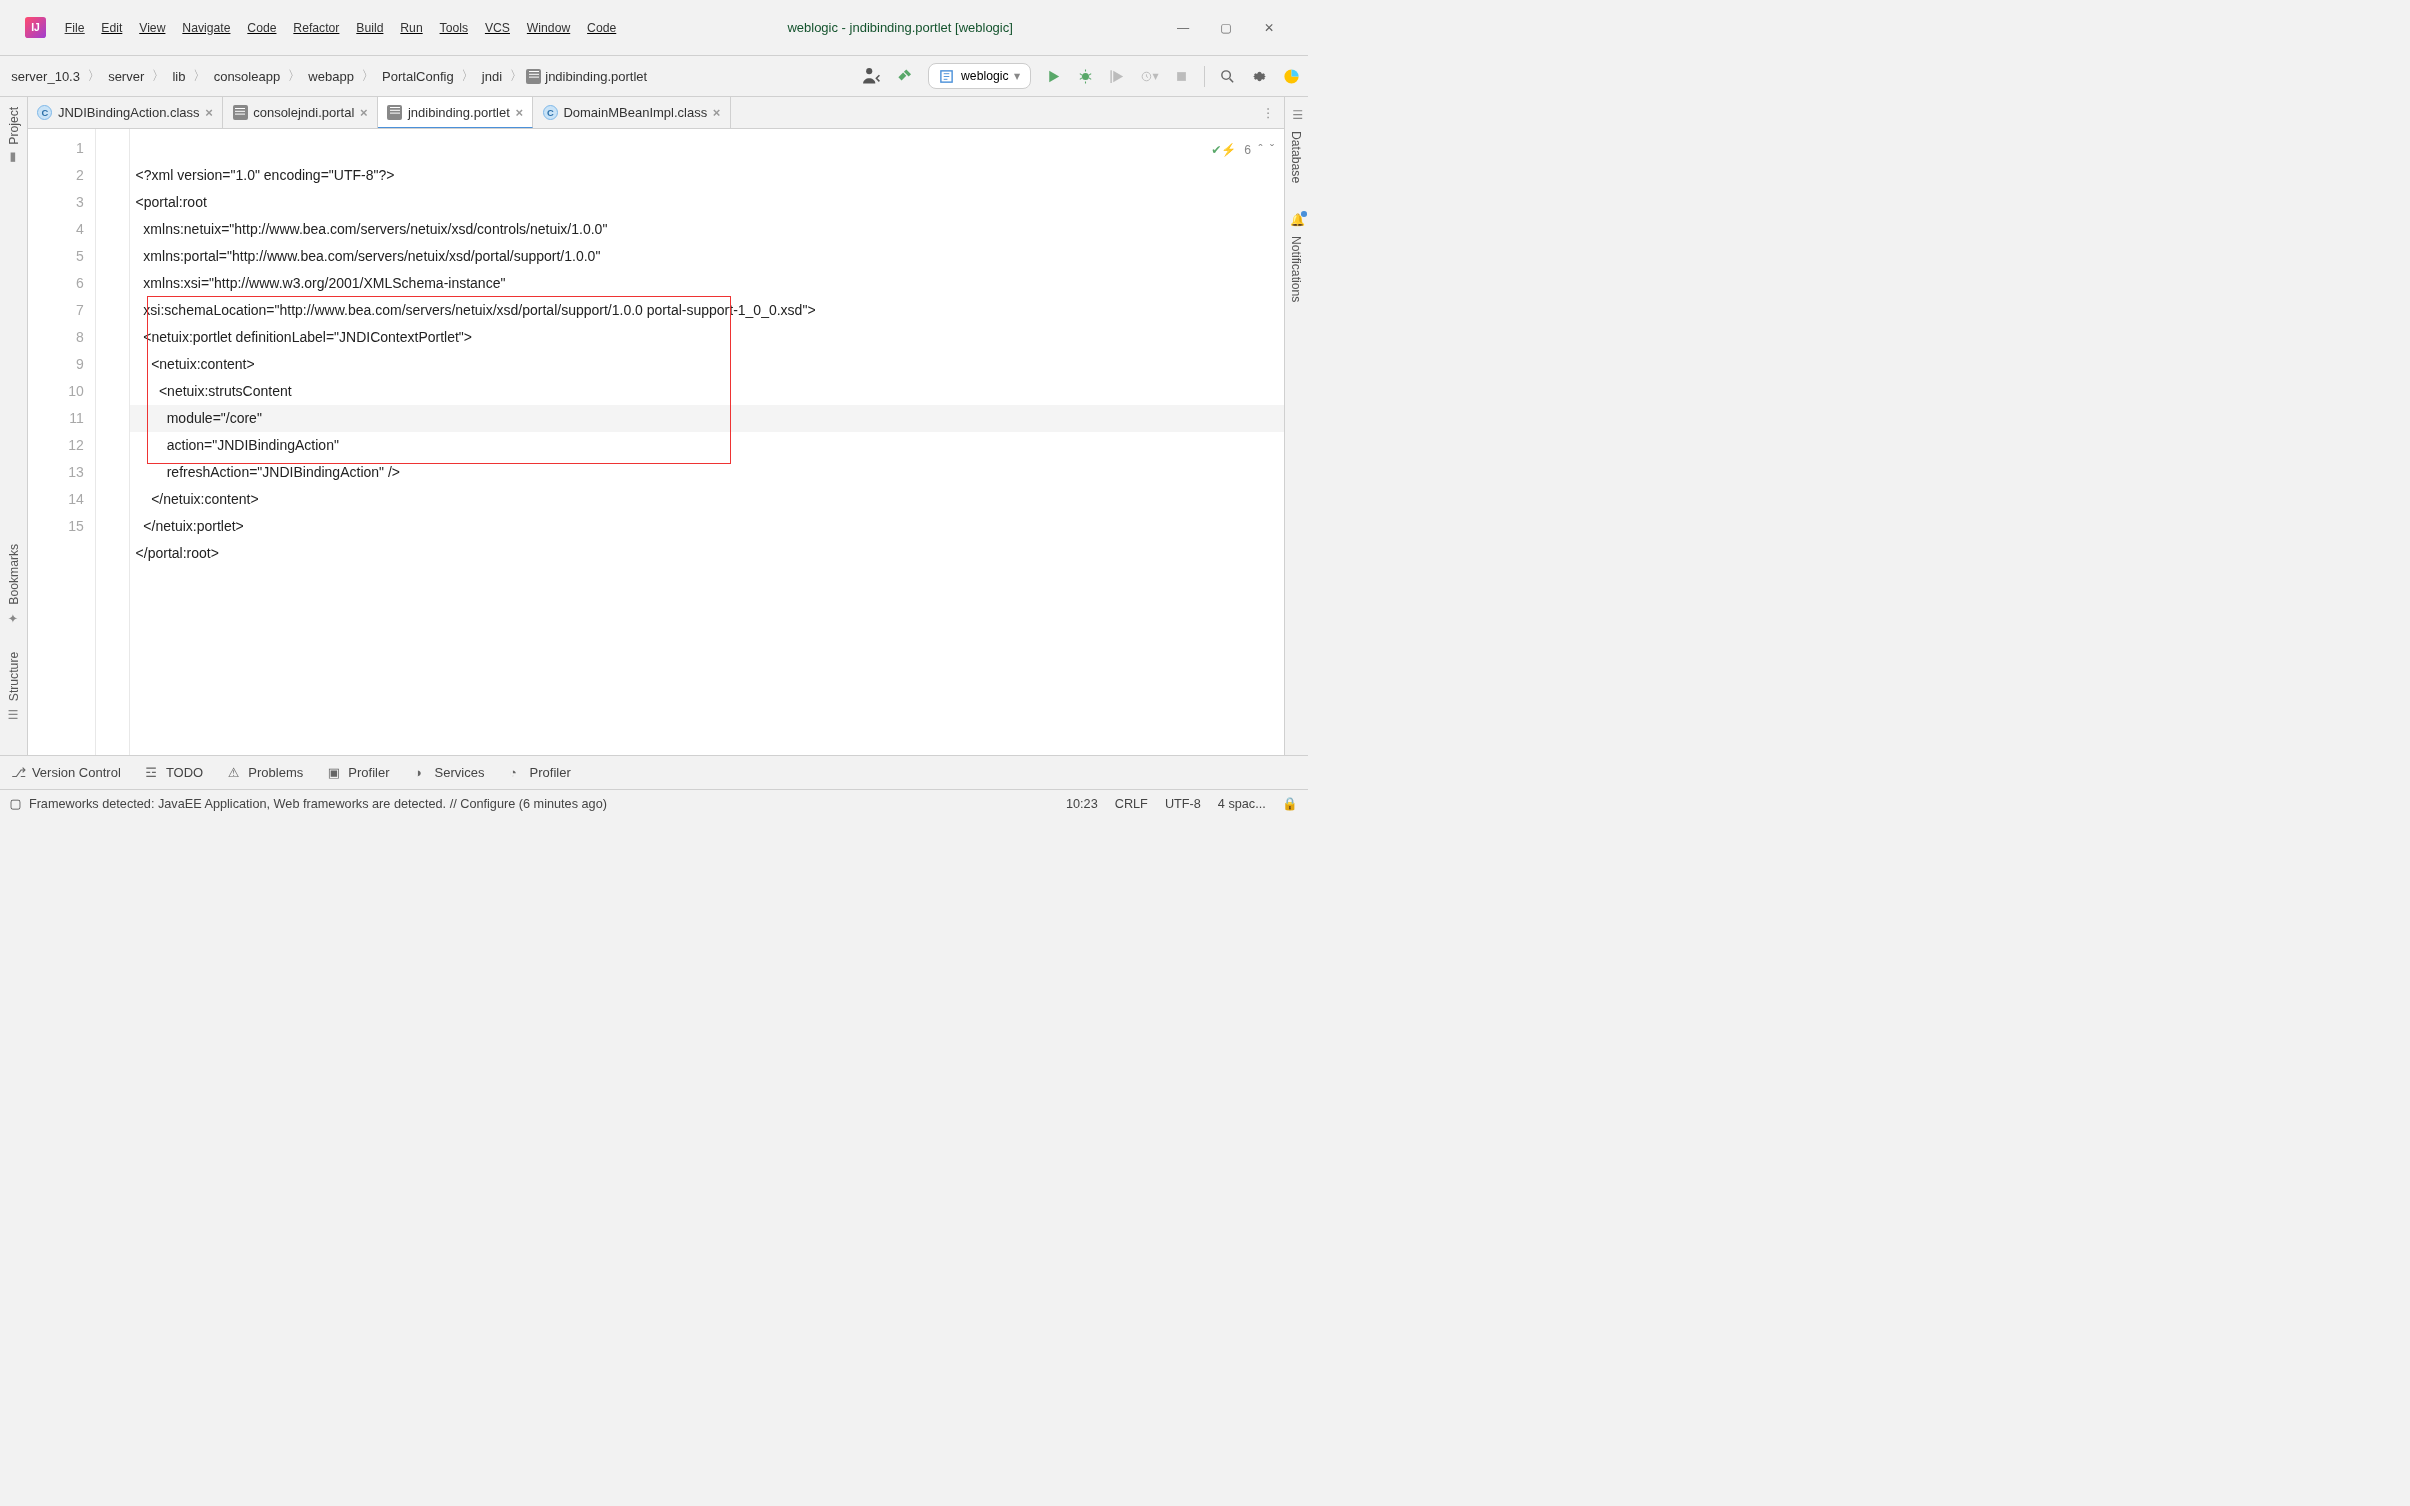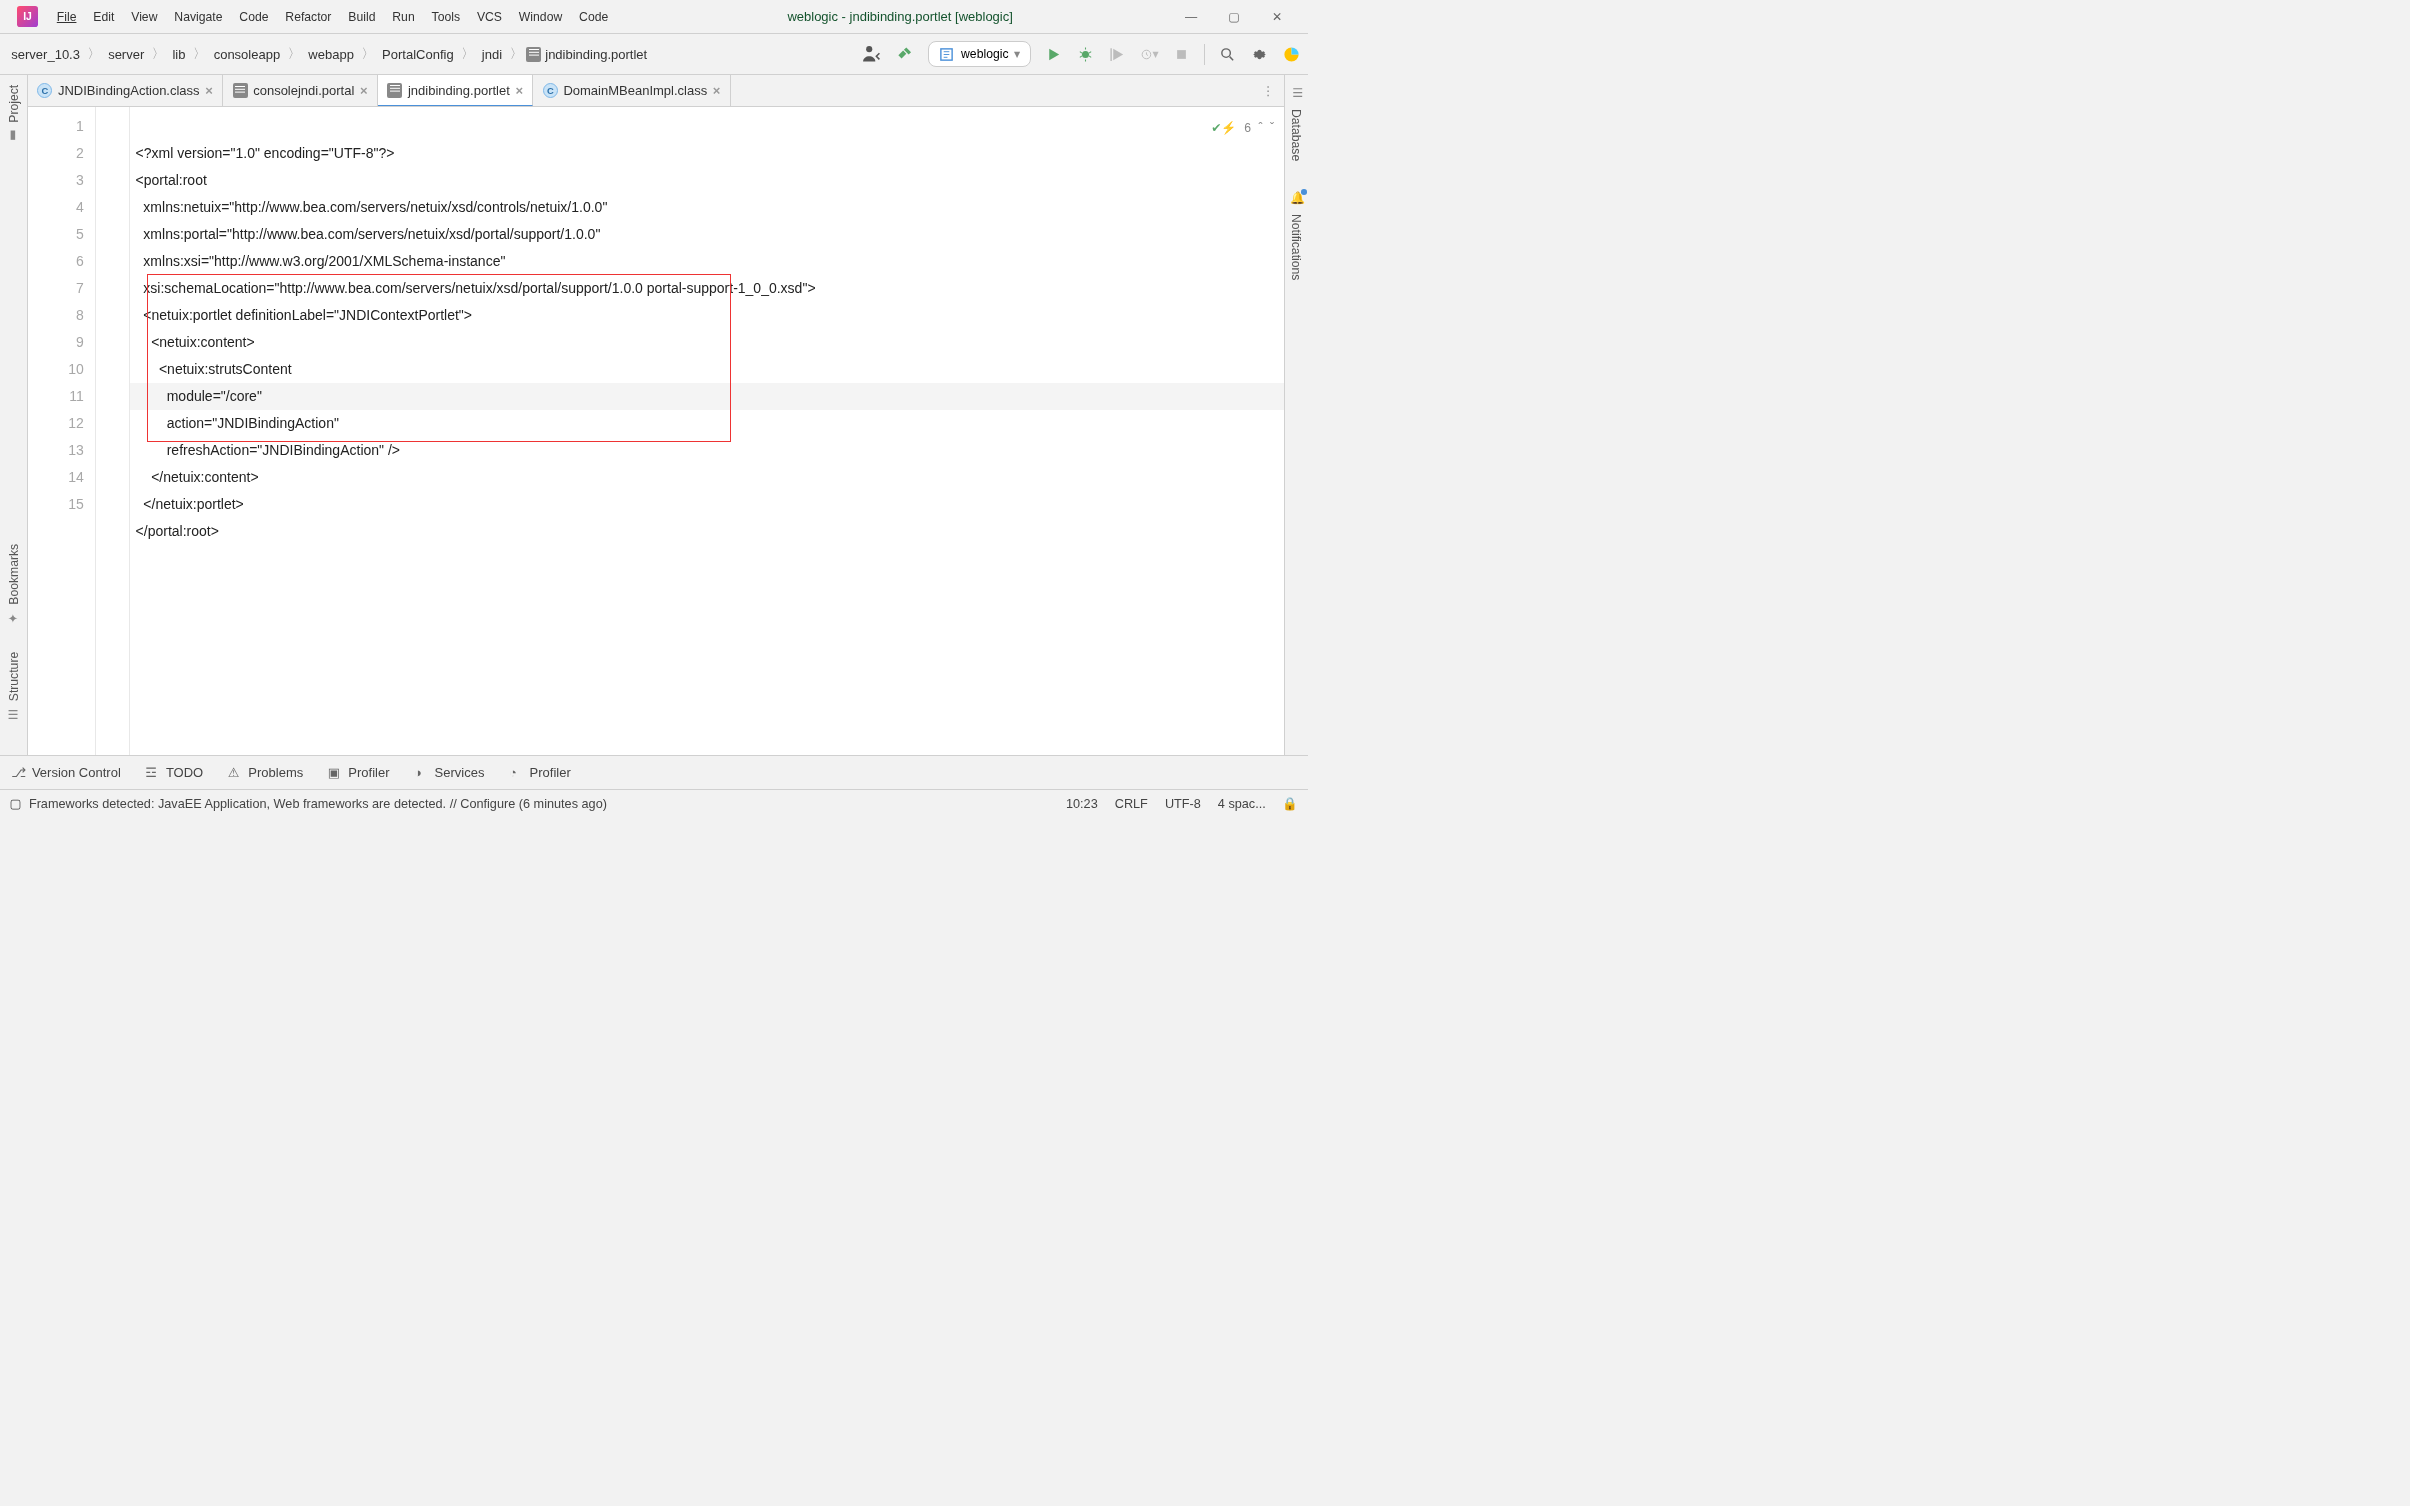--- a/index.html
+++ b/index.html
@@ -1,20 +1,20 @@
 <!DOCTYPE html>
 <html style="font-size:15px"><head>
   <meta charset="utf-8">
   <style>
     * { margin: 0; padding: 0; box-sizing: border-box; font-family: -apple-system, BlinkMacSystemFont, "Segoe UI", Arial, sans-serif; }
     body { width: 1308px; height: 817px; overflow: hidden; background: #f2f2f2; display: flex; flex-direction: column; font-size: 12.2px; }
     
-    .titlebar { height: 34px; display: flex; align-items: center; padding: 0 17px; background: #f2f2f2; border-bottom: 0.9px solid #d0d0d0; }
+    .titlebar { height: 56px; display: flex; align-items: center; padding: 0 25px; background: #f2f2f2; border-bottom: 0.9px solid #d0d0d0; }
     .app-icon { width: 21px; height: 21px; margin-right: 11.3px; background: linear-gradient(135deg, #ff4b6e, #a03fd0); border-radius: 2.8px; display: flex; align-items: center; justify-content: center; color: white; font-weight: bold; font-size: 10.4px; }
-    .menu-bar { display: flex; gap: 1.9px; }
+    .menu-bar { display: flex; gap: 1.9px; text-decoration: underline; }
     .menu-item { padding: 3.8px 7.5px; color: #333; cursor: pointer; }
     .menu-item .u { text-decoration: underline; }
     .window-title { flex: 1; text-align: center; color: #14532d; font-size: 13px; }
     .window-controls { display: flex; gap: 30px; margin-left: auto; padding-right: 7.5px; }
     .wc { width: 13px; height: 13px; color: #666; cursor: pointer; display: flex; align-items: center; justify-content: center; }
     
     .toolbar { height: 41px; display: flex; align-items: center; padding: 0 7.5px; background: #f2f2f2; border-bottom: 0.9px solid #d0d0d0; gap: 15px; }
     .breadcrumb { display: flex; align-items: center; gap: 3.8px; flex: 1; font-size: 13px; color: #333; }
     .bc-item { padding: 1.9px 3.8px; cursor: pointer; }
     .bc-sep { color: #999; }

